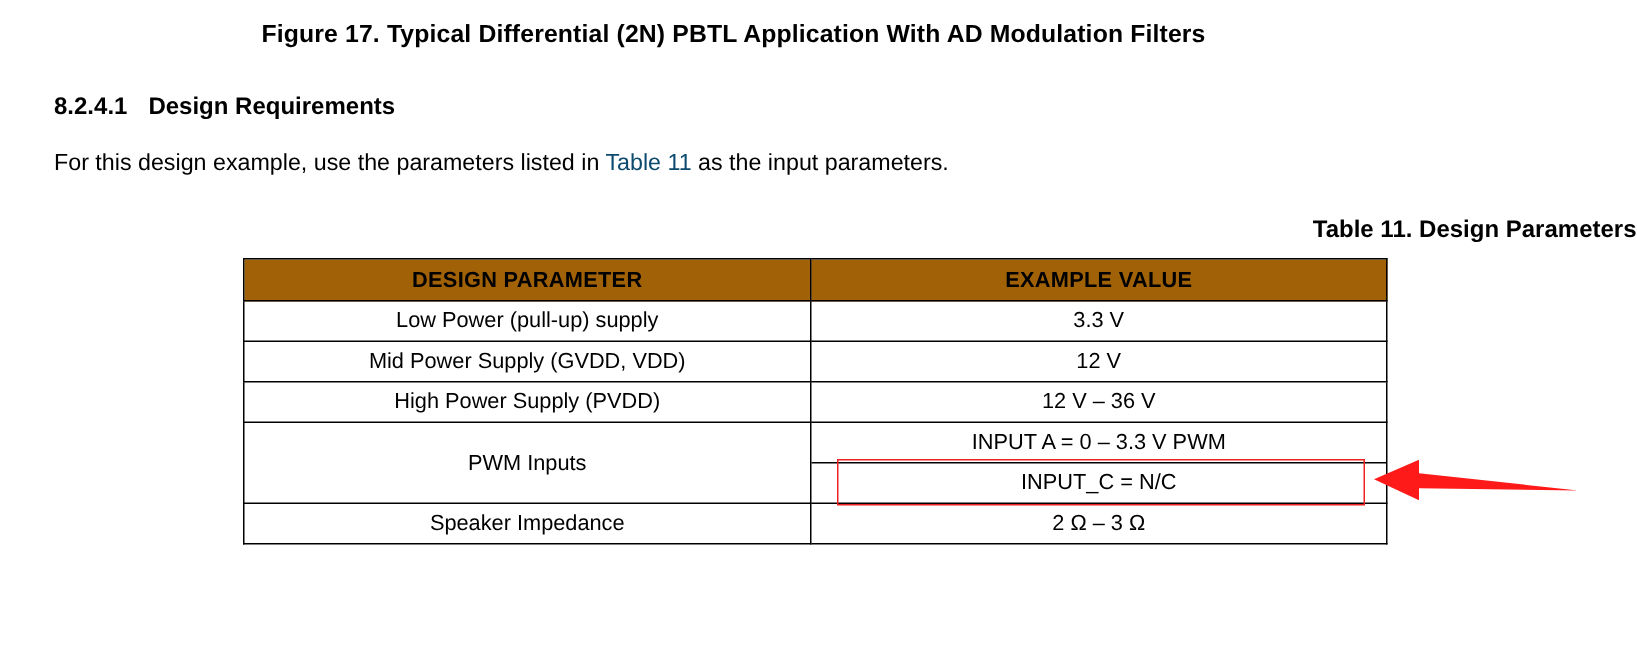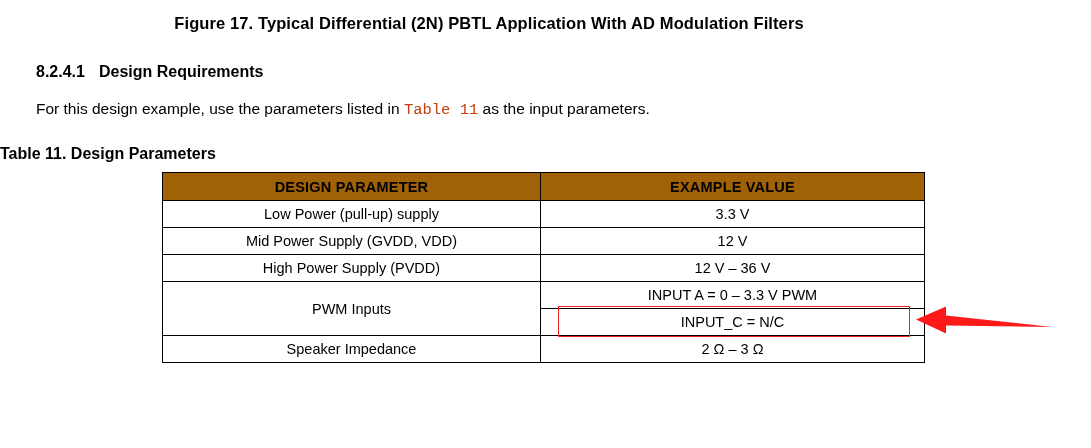--- a/index.html
+++ b/index.html
@@ -58,30 +58,29 @@
   }
 
   .body-para {
     position: absolute;
     left: 36px;
     top: 100px;
     font-size: 15.5px;
     white-space: nowrap;
   }
   .link {
-    color: #c2410c;
-    font-family: Liberation Mono, monospace;
+    color: #0c4a6e;
   }
 
   .table-title {
     position: absolute;
     left: 0;
     top: 145px;
     width: 1091px;
-    text-align: left;
+    text-align: right;
     font-size: 16px;
     font-weight: bold;
   }
 
   
   .param-table {
     position: absolute;
     left: 162px;
     top: 172px;
     width: 762px;

